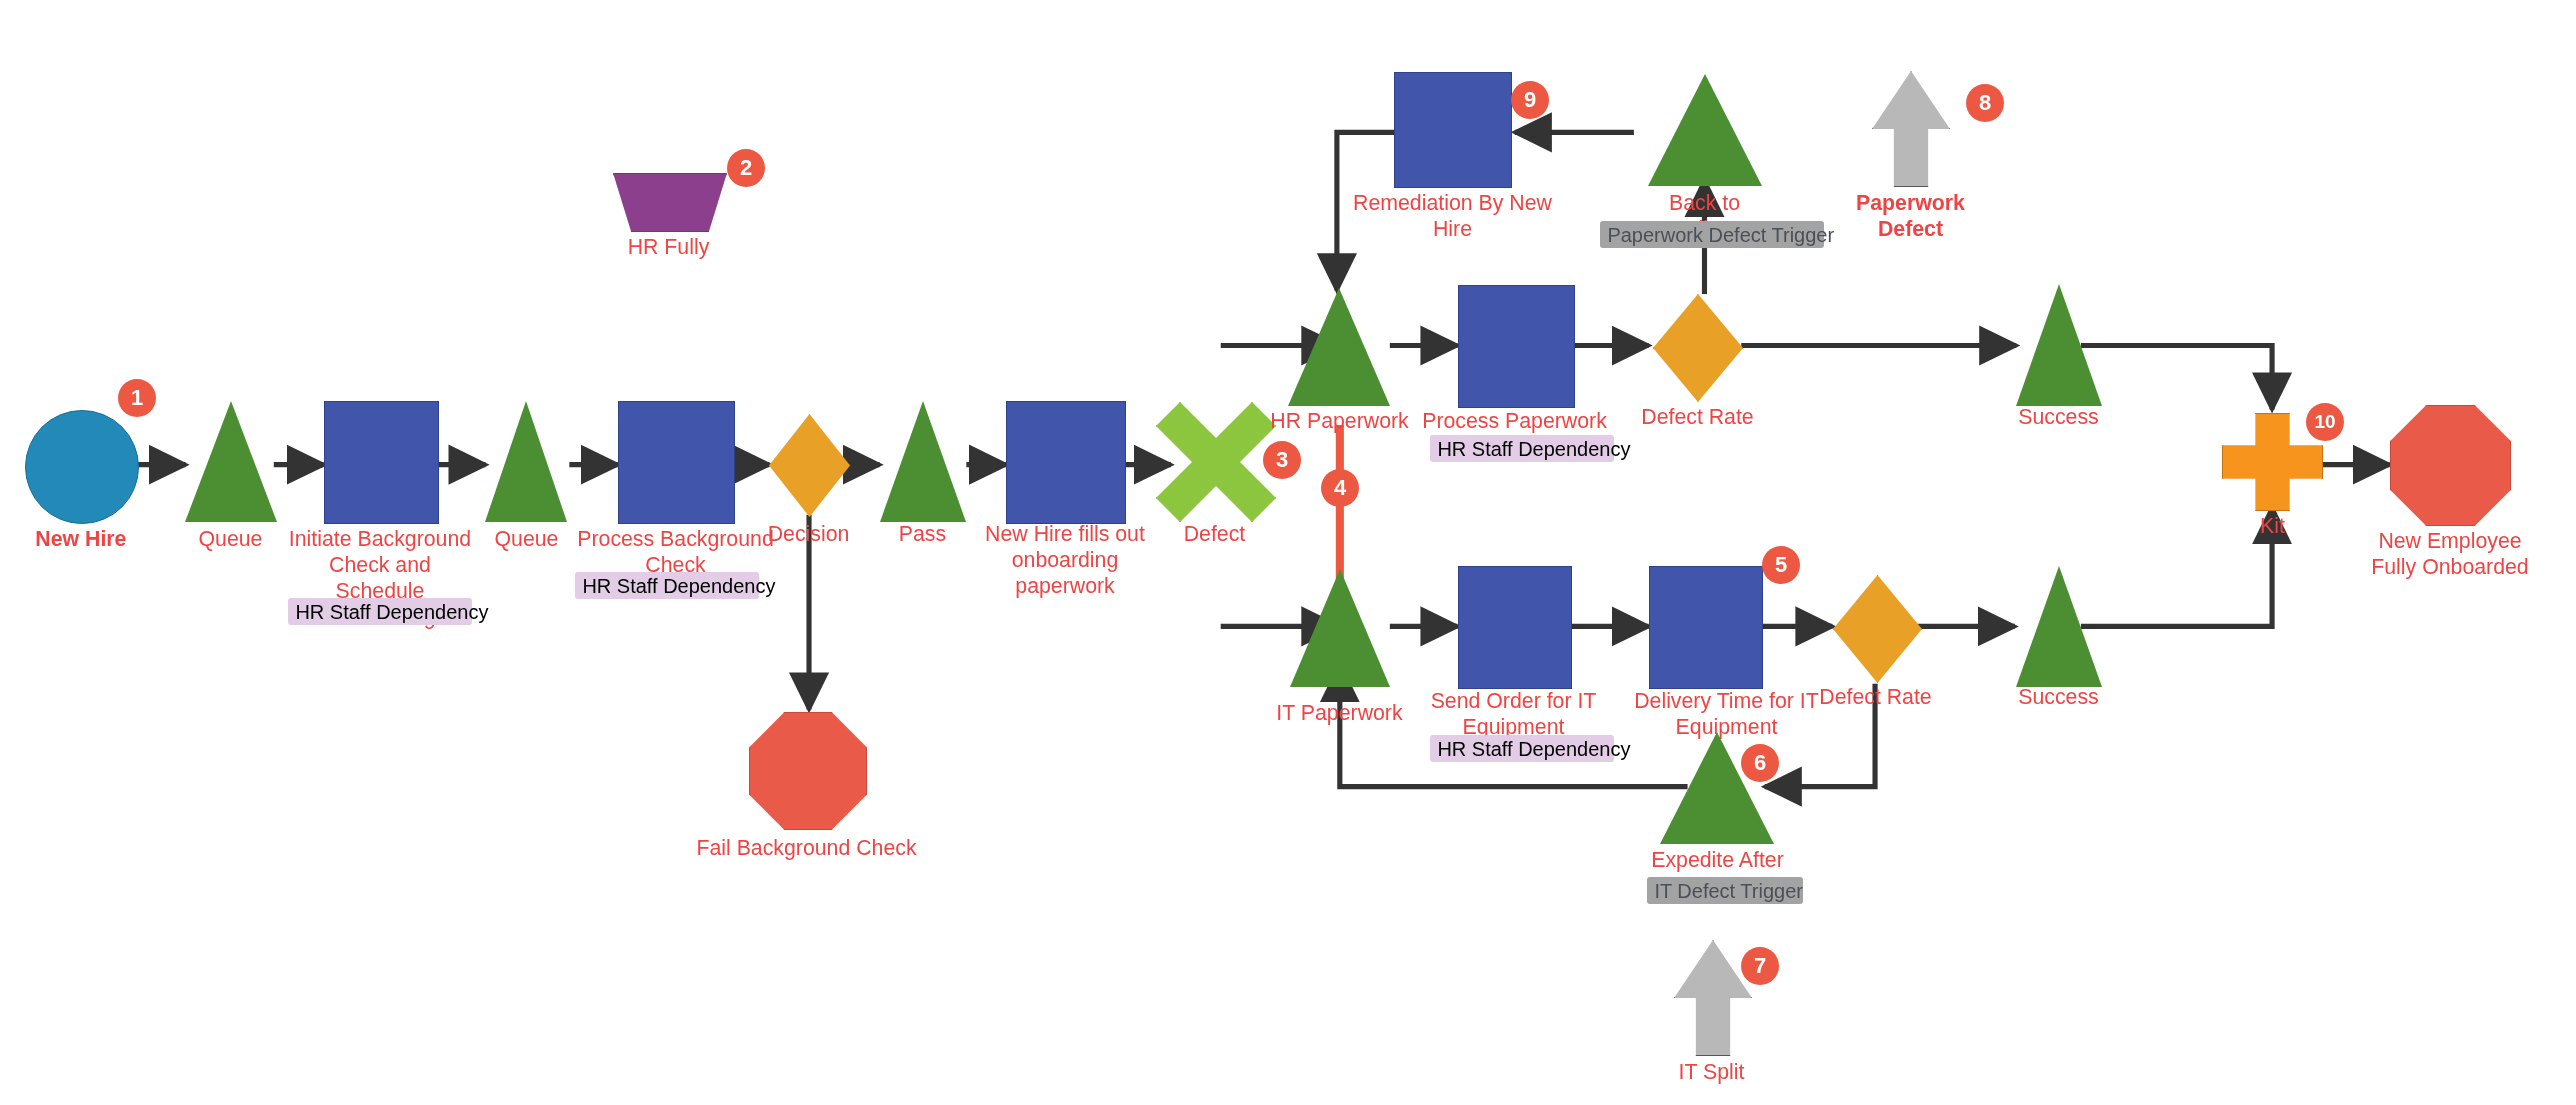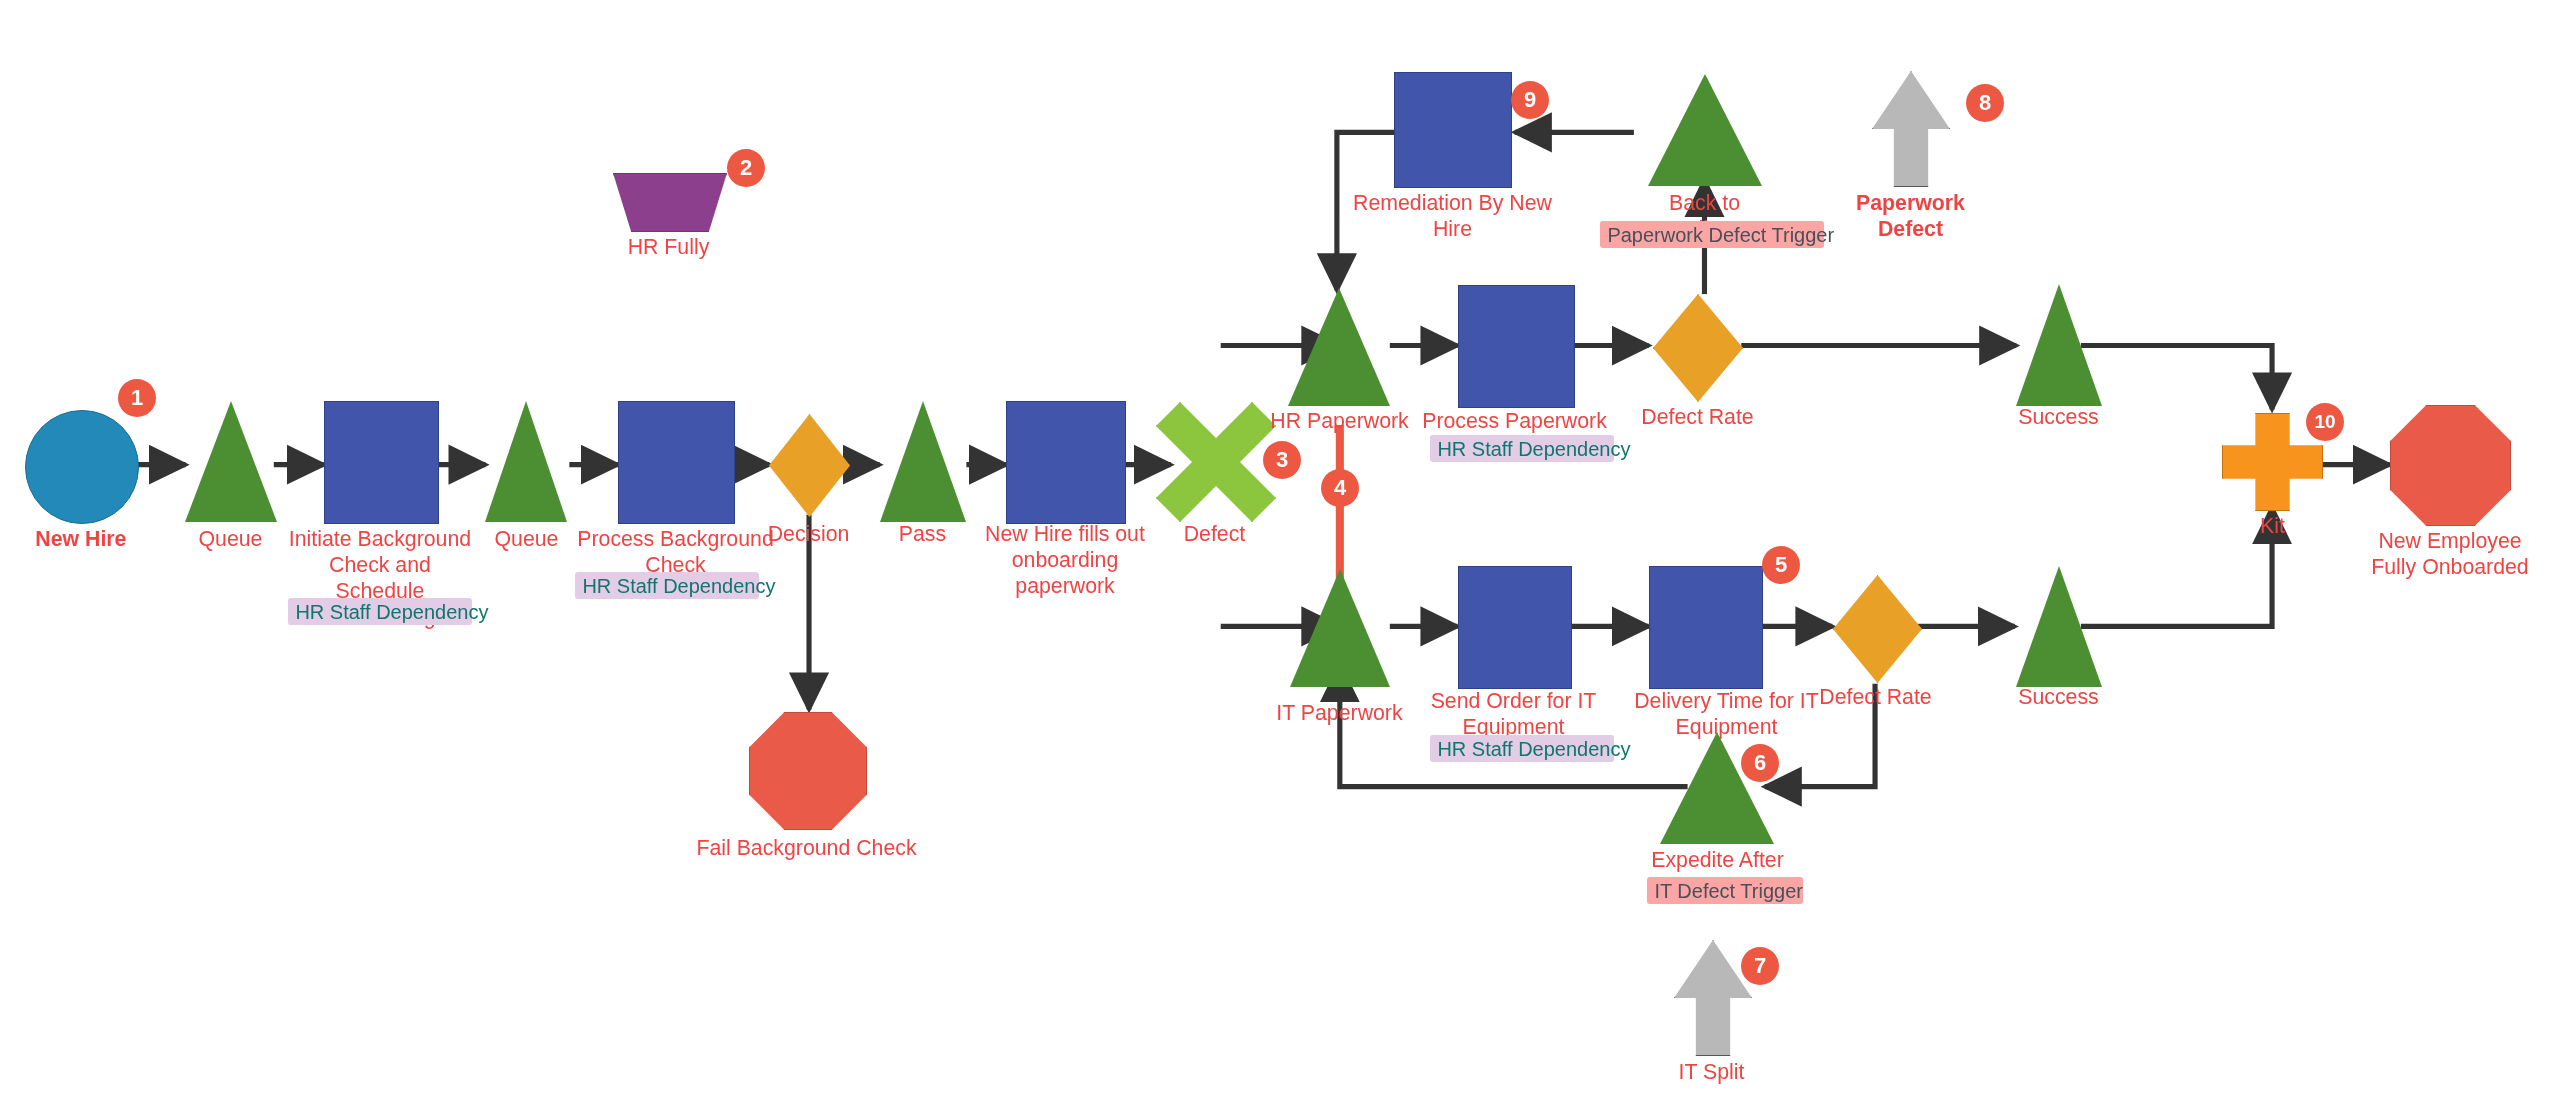--- a/index.html
+++ b/index.html
@@ -2,22 +2,22 @@
 <html style="font-size:11.8px"><head>
 <meta charset="utf-8">
 <style>
   html,body{margin:0;padding:0;background:#ffffff;}
   body{font-family:"Liberation Sans","DejaVu Sans",sans-serif;}
   #canvas{position:relative;width:2576px;height:1105px;background:#ffffff;overflow:hidden;}
   svg.layer{position:absolute;left:0;top:0;width:2576px;height:1105px;pointer-events:none;}
   .node{position:absolute;}
   .shape{position:absolute;}
   .lbl{position:absolute;text-align:center;color:#ef4444;font-size:21.3px;line-height:26px;white-space:pre-line;}
-  .dep{position:absolute;text-align:right;font-size:20px;line-height:24px;color:#0f766e;background:#e2cce6;padding:1.5px 7.4px;border-radius:2.9px;white-space:nowrap;}
-  .trig{position:absolute;text-align:center;font-size:20px;line-height:24px;color:#4a4f58;background:#fca5a5;padding:1.5px 7.4px;border-radius:2.9px;white-space:nowrap;}
+  .dep{position:absolute;text-align:right;font-size:20px;line-height:24px;color:#000000;background:#e2cce6;padding:1.5px 7.4px;border-radius:2.9px;white-space:nowrap;}
+  .trig{position:absolute;text-align:center;font-size:20px;line-height:24px;color:#4a4f58;background:#a3a3a3;padding:1.5px 7.4px;border-radius:2.9px;white-space:nowrap;}
   .badge{position:absolute;width:38px;height:38px;border-radius:50%;background:#ec5842;color:#ffffff;
          font-size:22px;font-weight:bold;display:flex;align-items:center;justify-content:center;}
 </style>
 </head>
 <body>
 
 <div id="canvas">
 
   <svg class="layer" viewBox="0 0 3503 1503" width="2576" height="1105">
     <defs>

